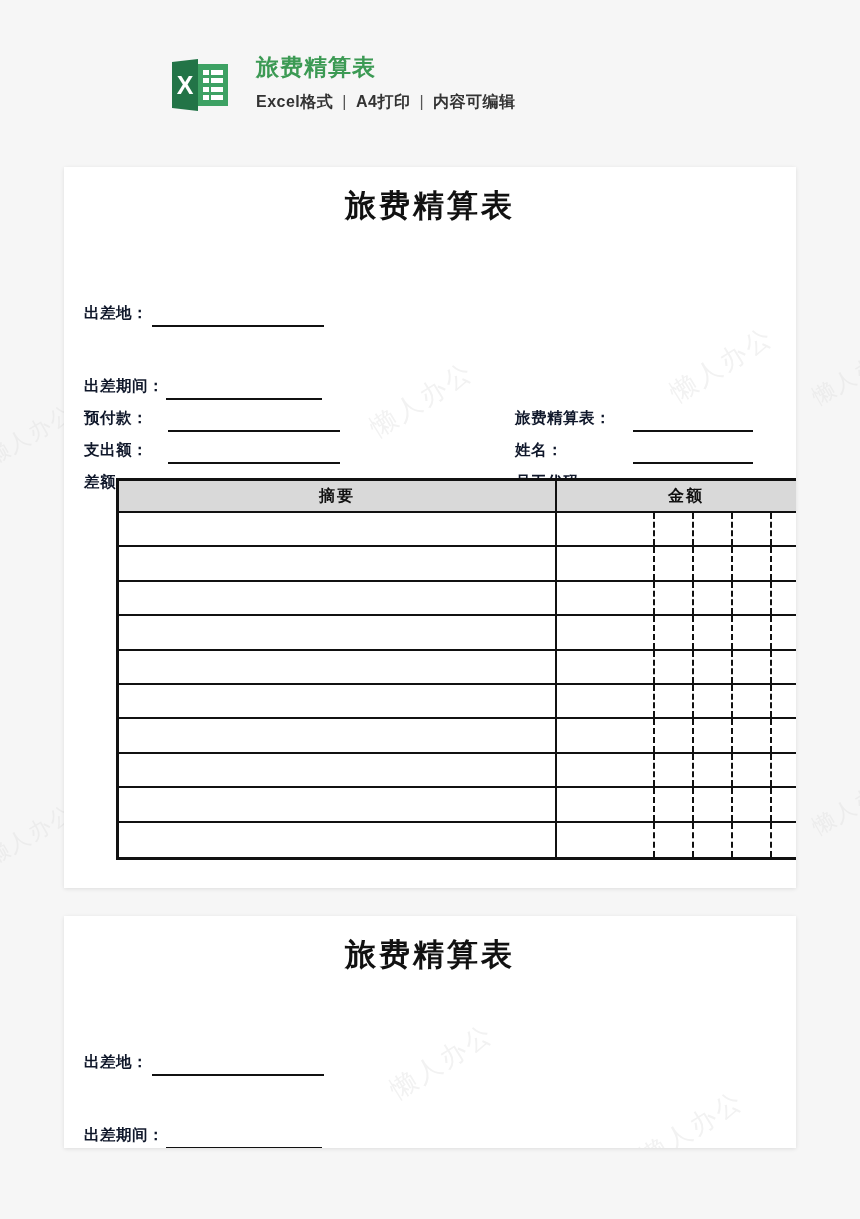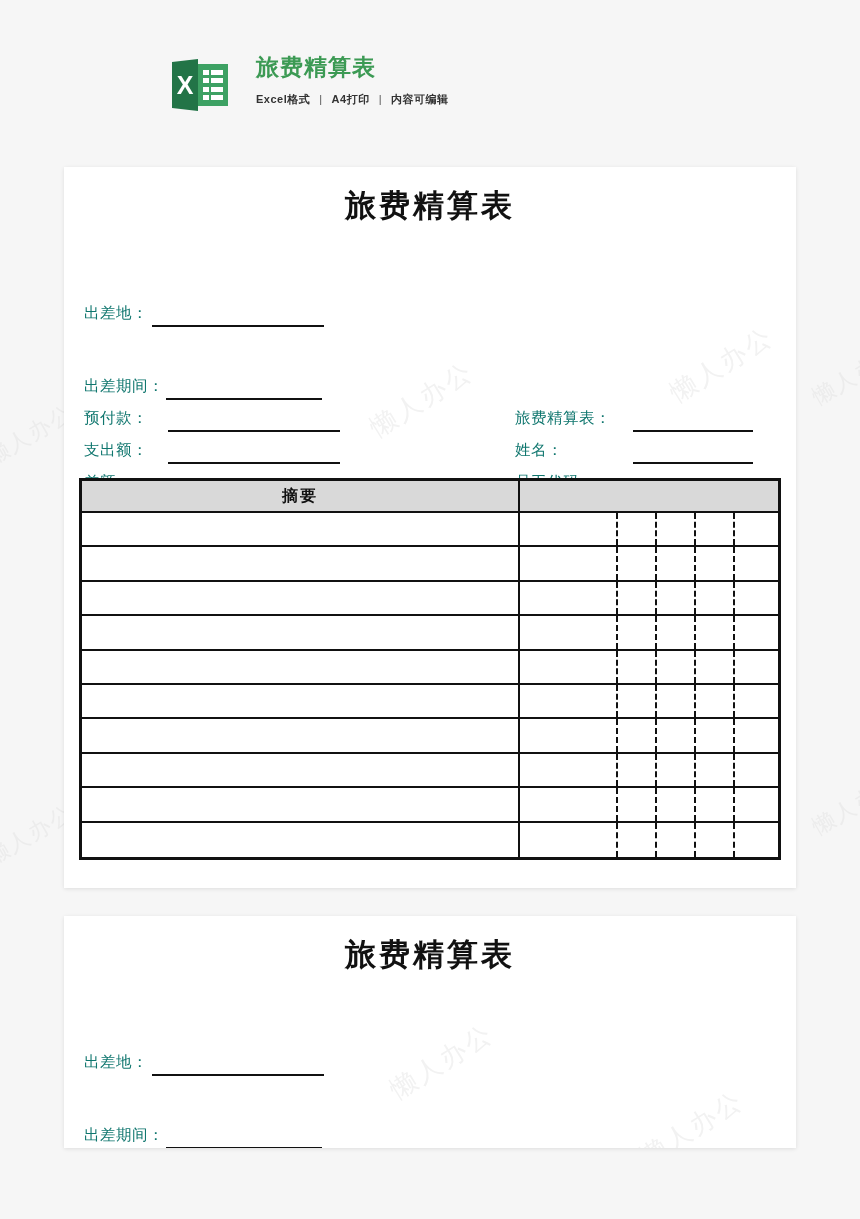--- a/index.html
+++ b/index.html
@@ -106,21 +106,21 @@
   .header-title {
     color: #3c9a54;
     font-size: 23px;
     font-weight: bold;
     line-height: 1.1;
     letter-spacing: 1px;
   }
   .header-sub {
     margin-top: 12px;
     color: #333333;
-    font-size: 11px;
+    font-size: 16px;
     font-weight: bold;
     letter-spacing: 0.5px;
   }
   .header-sub .sep {
     color: #555555;
     margin: 0 9px;
     font-weight: normal;
   }
 
   
@@ -158,39 +158,40 @@
 
   .form-area { position: relative; }
 
   .field {
     position: absolute;
     display: flex;
     align-items: flex-end;
   }
   .field .f-label {
     font-family: "Liberation Sans", "DejaVu Sans", sans-serif;
-    font-weight: normal;
+    font-weight: bold;
     font-size: 15.5px;
-    color: #0f766e;
+    color: #0f172a;
     letter-spacing: 0.5px;
     line-height: 1;
   }
   .field .f-rule {
     display: block;
     border-bottom: 2.5px solid #111111;
     height: 1px;
     margin-bottom: -6px;
   }
 
   
   .amt-table {
     position: absolute;
     border: 3px solid #111111;
     box-sizing: border-box;
     background: #ffffff;
+    margin-left: 37px;
   }
   .amt-head {
     display: flex;
     height: 32px;
     background: #d9d9d9;
     border-bottom: 2.5px solid #111111;
     box-sizing: border-box;
   }
   .amt-head .h-cell {
     display: flex;
@@ -301,20 +302,21 @@
     </div>
     <div class="field" style="left: 451px; top: 247px;">
       <span class="f-label">员工代码：</span>
       <span class="f-rule" style="width: 120px; margin-left: 6px;"></span>
     </div>
   </div>
 
   <div class="amt-table" id="amount-table" style="left: 15px; top: 311px; width: 702px; height: 382px;">
     <div class="amt-head">
       <div class="h-cell h-desc">摘要</div>
+      <div class="h-cell h-amount">金额</div>
     </div>
     <div id="amt-body">
         <div class="amt-row">
           <div class="r-desc"></div>
           <div class="r-amount">
             <span class="dash" style="left: 96px;"></span>
             <span class="dash" style="left: 135px;"></span>
             <span class="dash" style="left: 174px;"></span>
             <span class="dash" style="left: 213px;"></span>
           </div>

